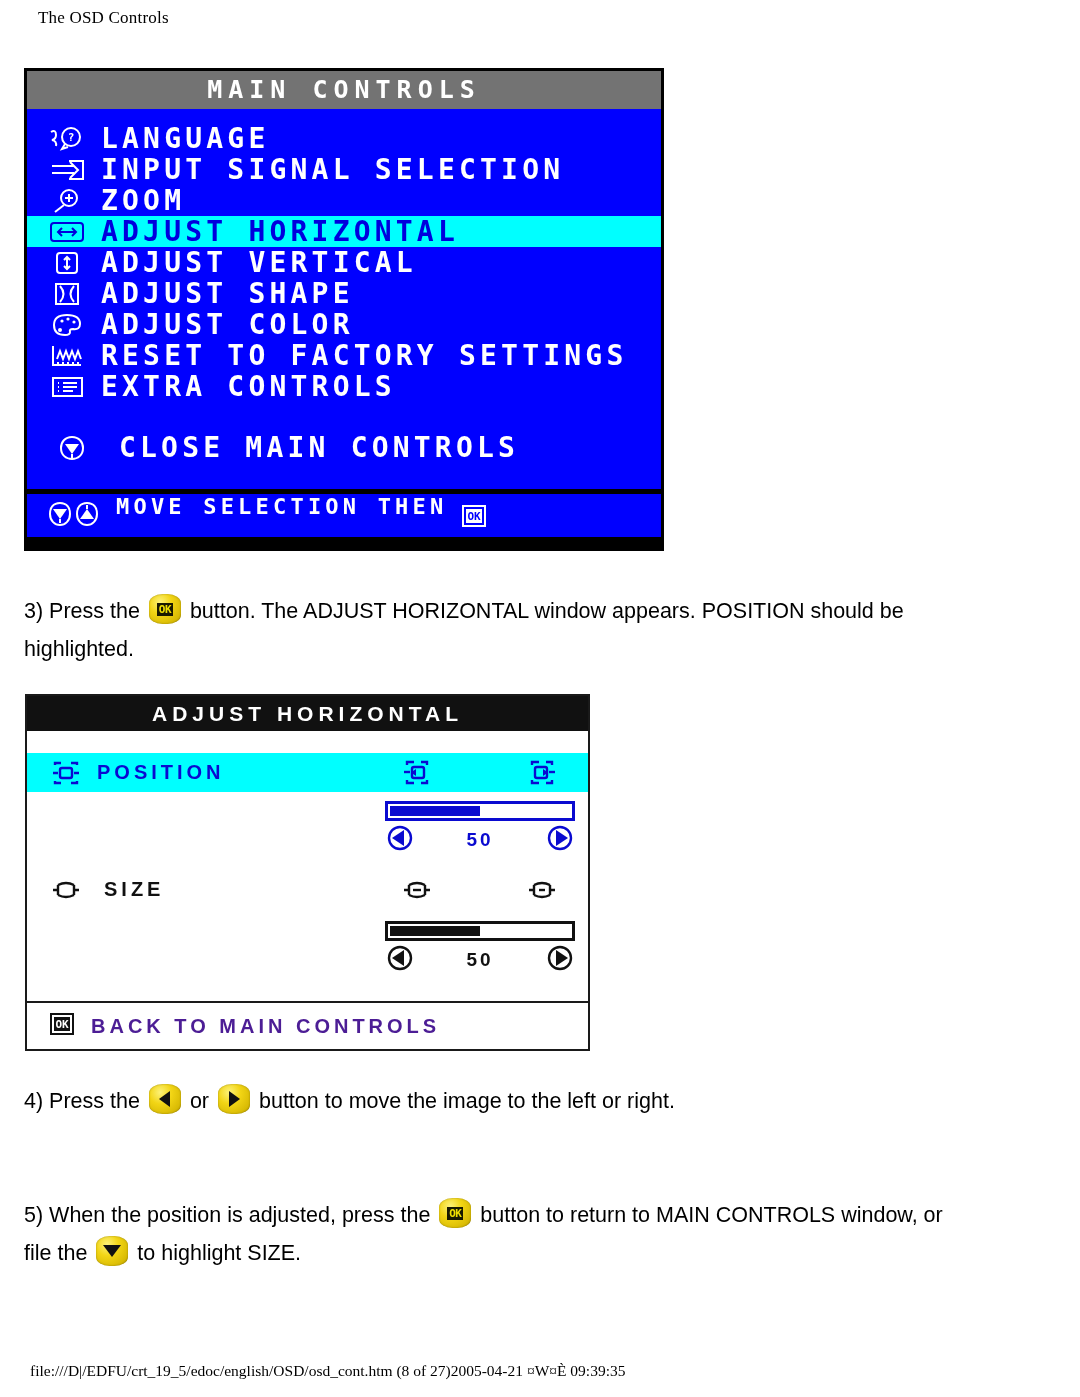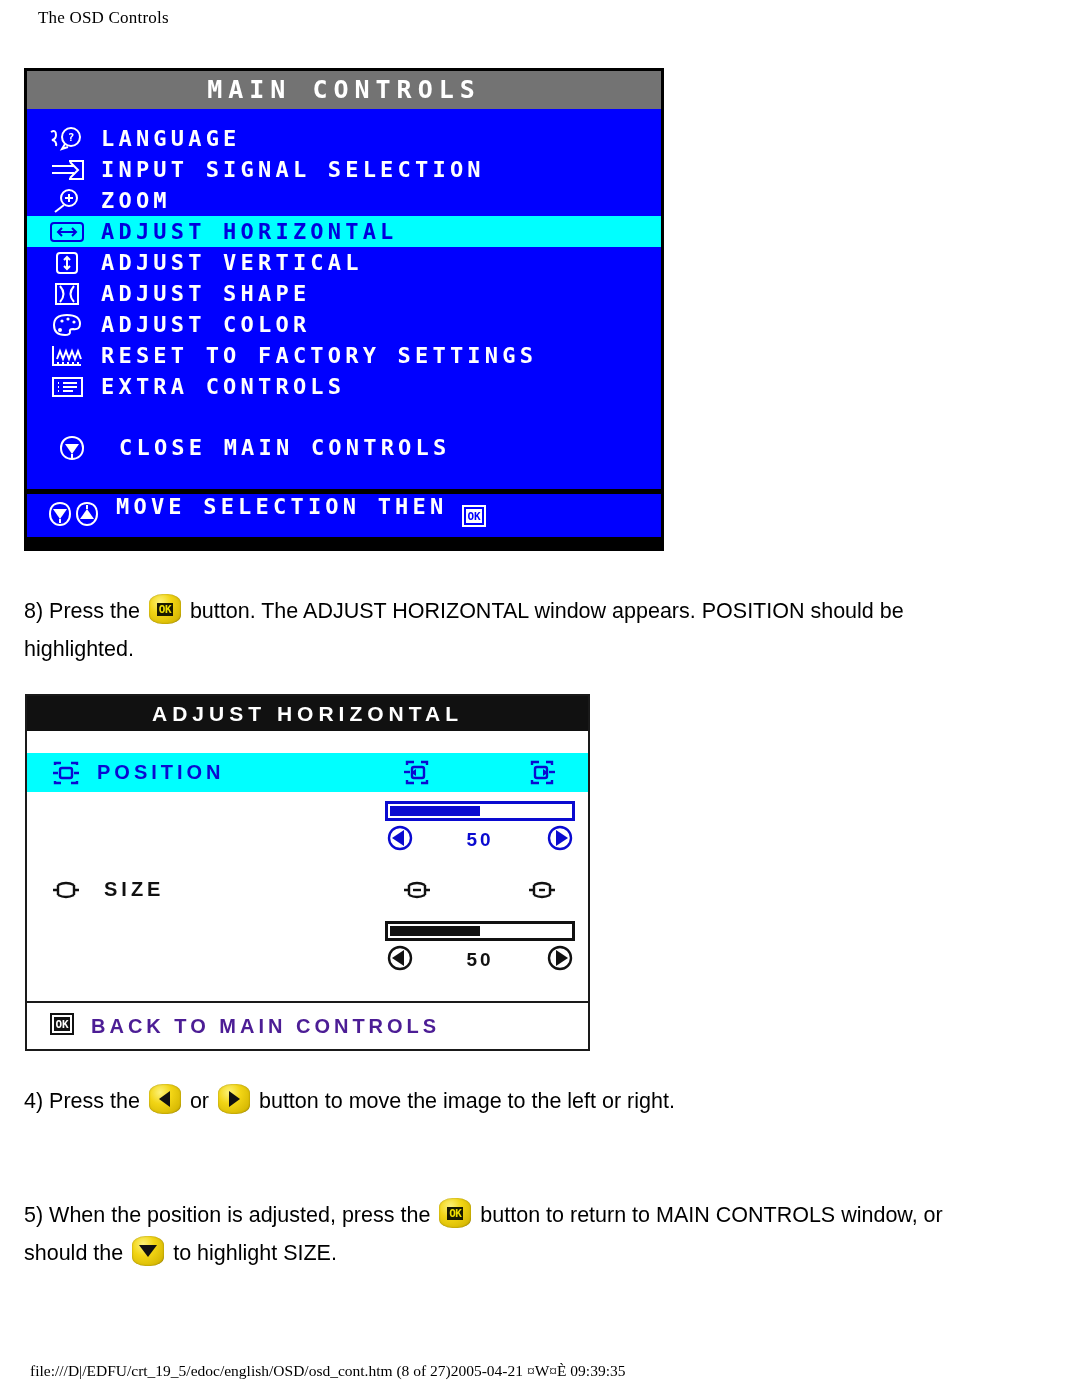--- a/index.html
+++ b/index.html
@@ -71,21 +71,21 @@
     width: 44px;
     height: 26px;
     flex: 0 0 44px;
     display: flex;
     align-items: center;
     justify-content: center;
   }
   .osd-row .osd-label {
     margin-left: 12px;
     color: #ffffff;
-    font-size: 22px;
+    font-size: 28px;
     font-weight: bold;
     letter-spacing: 4.2px;
     font-family: "DejaVu Sans Mono", monospace;
     white-space: nowrap;
   }
   .osd-row.selected .osd-label { color: #0000dd; }
   .osd-row.spacer { height: 30px; }
   .osd-row.close-row { padding-left: 30px; gap: 16px; }
   .osd-row.close-row .osd-icon { width: 30px; flex: 0 0 30px; }
   .osd-row.close-row .osd-label { margin-left: 16px; }
@@ -436,21 +436,21 @@
           <rect x="2" y="3" width="22" height="20" fill="none" stroke="#fff" stroke-width="2"></rect>
       <rect x="5" y="6" width="16" height="14" fill="#fff"></rect>
       <text x="13" y="17" font-family="DejaVu Sans Mono, monospace" font-size="11" font-weight="bold" fill="#0000ff" text-anchor="middle">OK</text>
         </svg>
     </span>
   </div>
 </div>
 
 <div class="para" style="top: 592px;">
   <span class="ln">
-    <span>8) Press the</span>
+    <span>3) Press the</span>
     <span class="btn-y"><span class="glyph">
           <span class="btn-ok-txt">OK</span>
         </span></span>
     <span>button. The ADJUST HORIZONTAL window appears. POSITION should be</span>
   </span>
   <span class="ln">highlighted.</span>
 </div>
 
 <div class="osd-adj">
   <div class="adj-title">ADJUST HORIZONTAL</div>
@@ -596,21 +596,21 @@
 
 <div class="para" style="top: 1163px; margin-top: 33px;">
   <span class="ln">
     <span>5) When the position is adjusted, press the</span>
     <span class="btn-y"><span class="glyph">
           <span class="btn-ok-txt">OK</span>
         </span></span>
     <span>button to return to MAIN CONTROLS window, or</span>
   </span>
   <span class="ln">
-    <span>should the</span>
+    <span>file the</span>
     <span class="btn-y"><span class="glyph">
           <span class="tri-d"></span>
         </span></span>
     <span>to highlight SIZE.</span>
   </span>
 </div>
 
 <div class="page-footer">file:///D|/EDFU/crt_19_5/edoc/english/OSD/osd_cont.htm (8 of 27)2005-04-21 ¤W¤È 09:39:35</div>
 
 </body></html>

